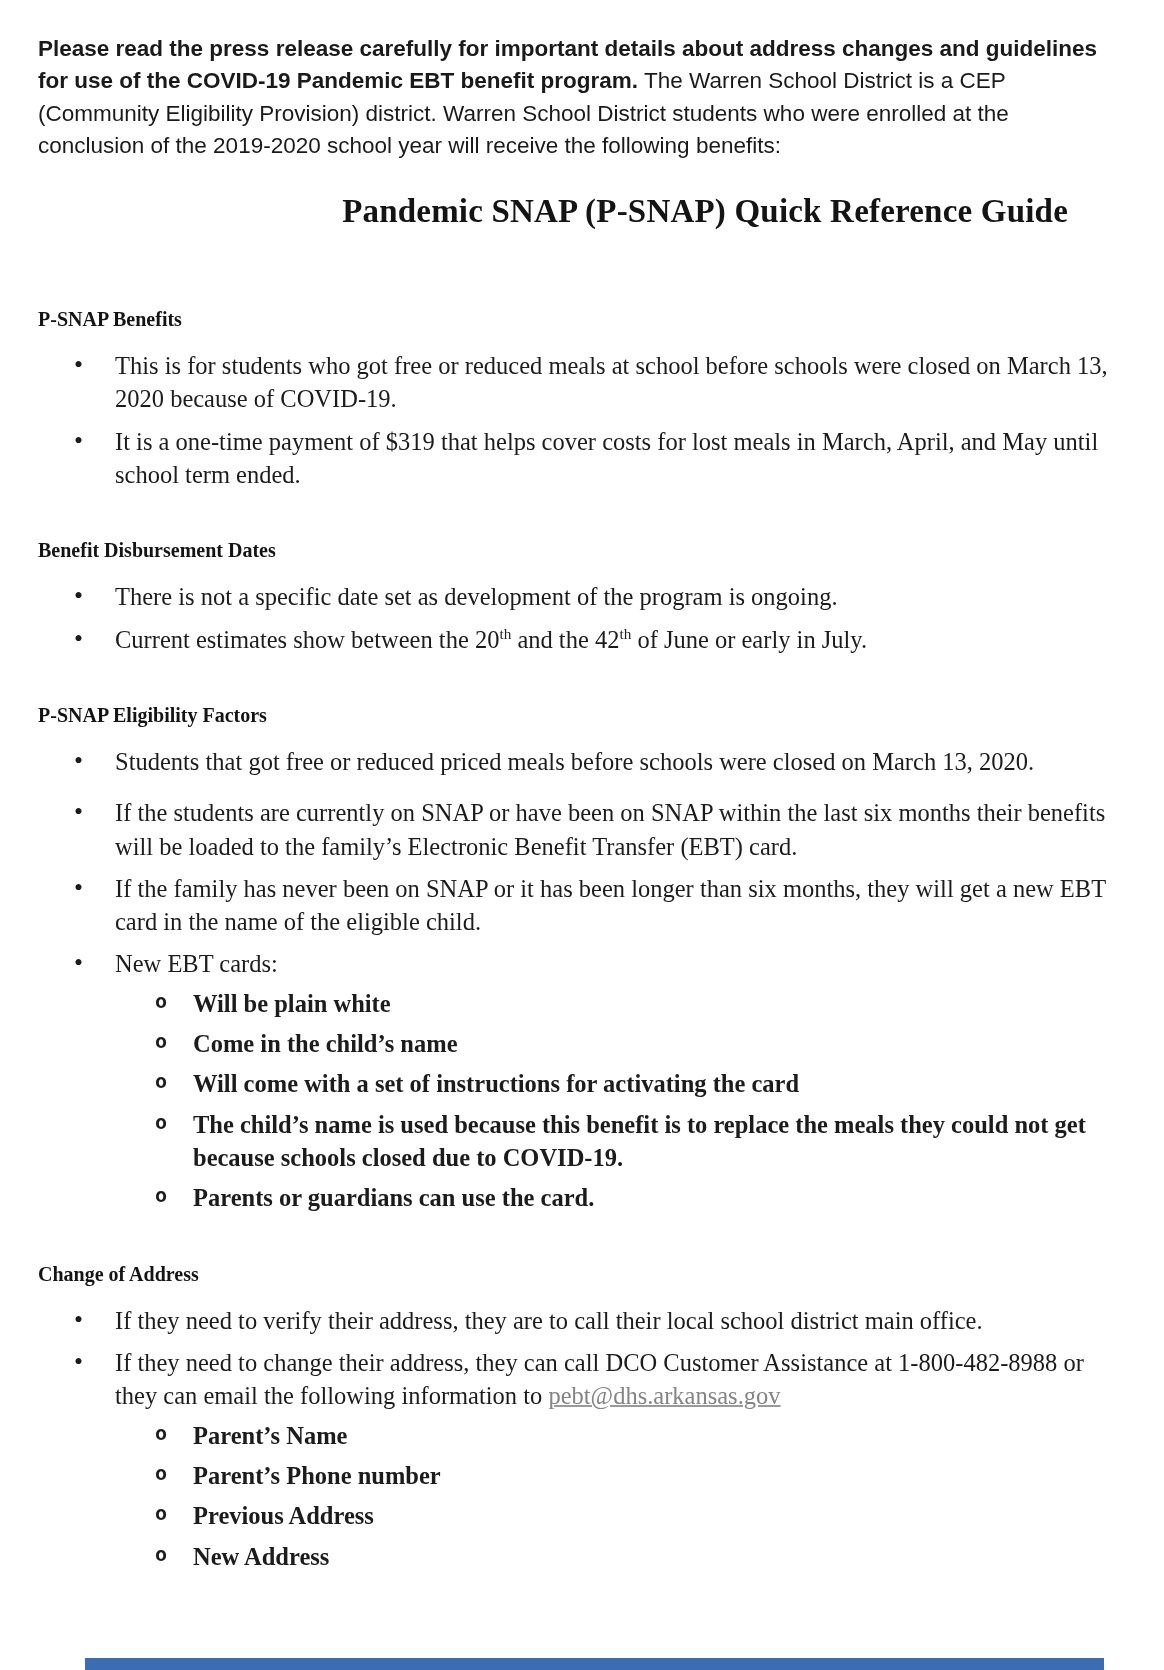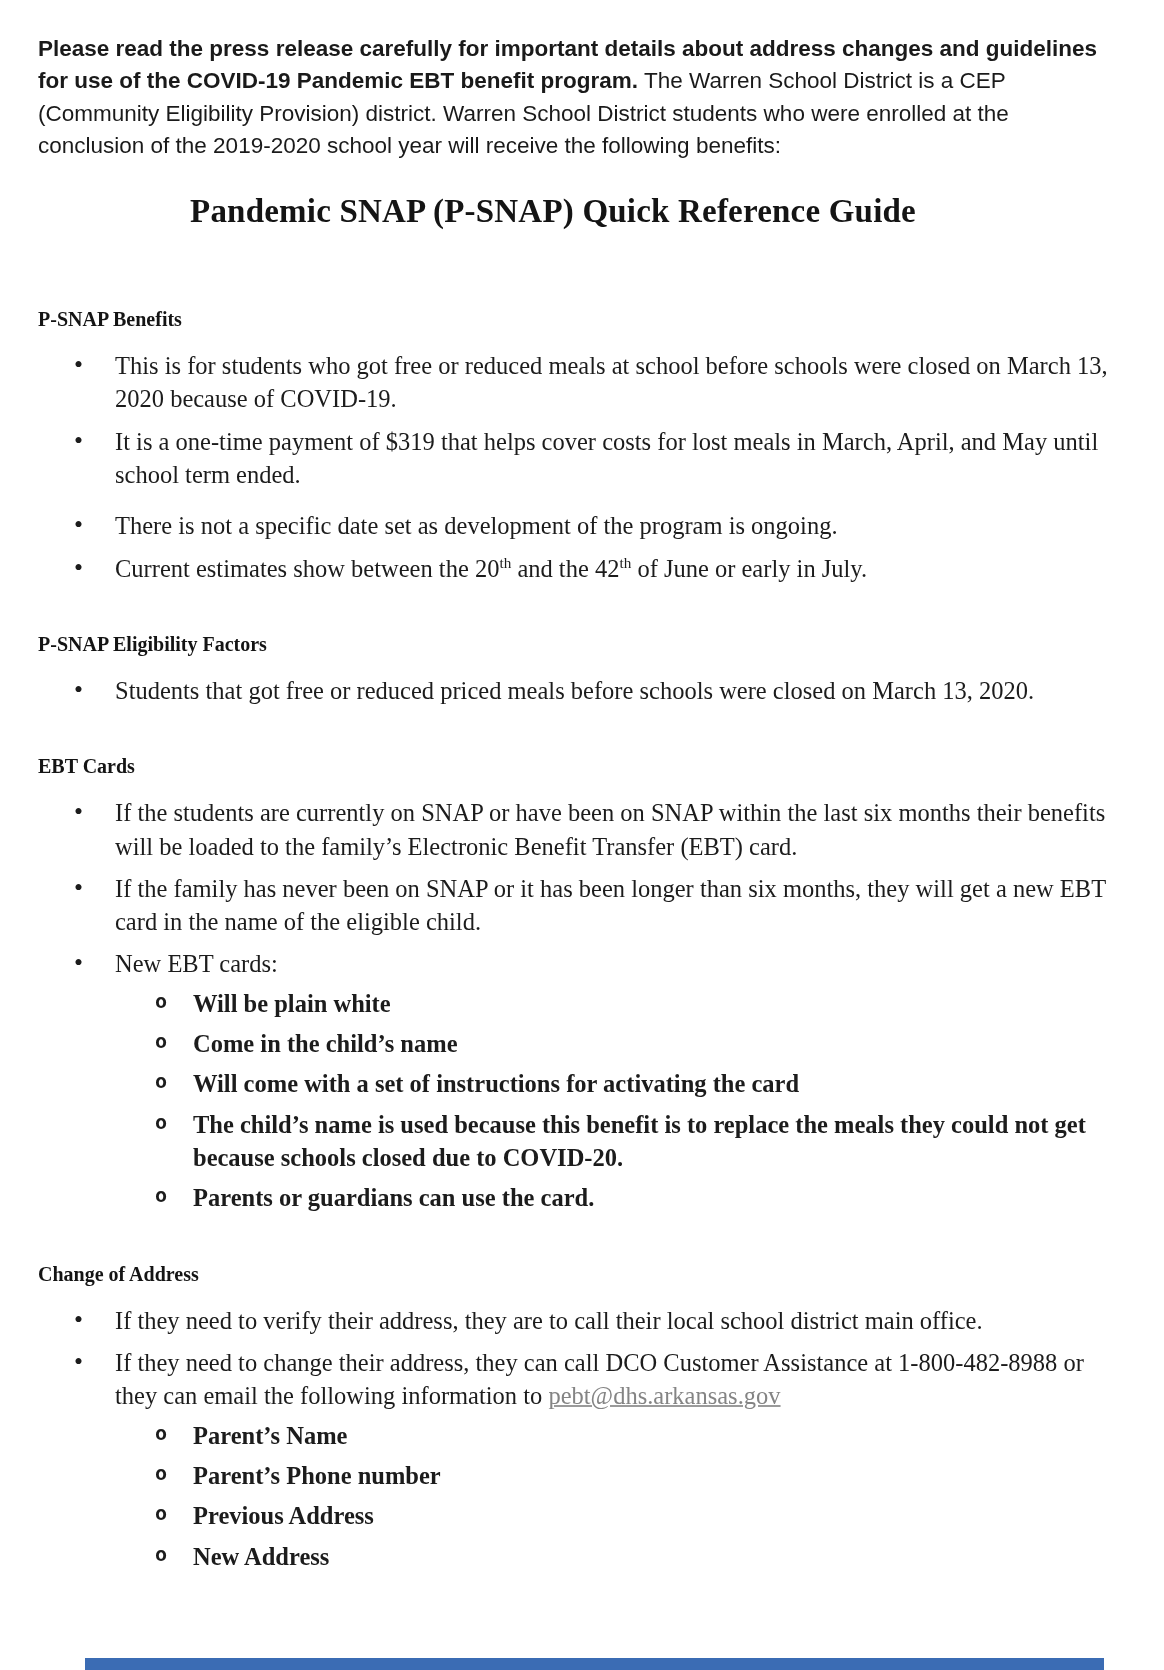--- a/index.html
+++ b/index.html
@@ -18,21 +18,21 @@
   
   .intro {
     font-family: "Liberation Sans", sans-serif;
     font-size: 22.5px;
     line-height: 1.45;
     color: #1a1a1a;
   }
   .intro .lead { font-weight: bold; }
   
   .doc-title {
-    text-align: center;
+    text-align: right;
     font-size: 33px;
     font-weight: bold;
     letter-spacing: 0.2px;
     margin: 30px 40px 0 0;
     color: #141414;
   }
   
   .section-heading {
     font-size: 20px;
     font-weight: bold;
@@ -100,41 +100,41 @@
   </p>
 
   <h1 class="doc-title">Pandemic SNAP (P-SNAP) Quick Reference Guide</h1>
 
   <h2 class="section-heading first">P-SNAP Benefits</h2>
   <ul class="l1">
     <li>This is for students who got free or reduced meals at school before schools were closed on March 13, 2020 because of COVID-19.</li>
     <li>It is a one-time payment of $319 that helps cover costs for lost meals in March, April, and May until school term ended.</li>
   </ul>
 
+  <h2 class="section-heading">Benefit Disbursement Dates</h2>
   <ul class="l1">
     <li>There is not a specific date set as development of the program is ongoing.</li>
     <li><span>Current estimates show between the 20</span><sup>th</sup><span> and the 42</span><sup>th</sup><span> of June or early in July.</span></li>
   </ul>
 
   <h2 class="section-heading">P-SNAP Eligibility Factors</h2>
   <ul class="l1">
     <li>Students that got free or reduced priced meals before schools were closed on March 13, 2020.</li>
   </ul>
 
-  <h2 class="section-heading">EBT Cards</h2>
   <ul class="l1">
     <li>If the students are currently on SNAP or have been on SNAP within the last six months their benefits will be loaded to the family’s Electronic Benefit Transfer (EBT) card.</li>
     <li>If the family has never been on SNAP or it has been longer than six months, they will get a new EBT card in the name of the eligible child.</li>
     <li>
       <span>New EBT cards:</span>
       <ul class="l2">
         <li>Will be plain white</li>
         <li>Come in the child’s name</li>
         <li>Will come with a set of instructions for activating the card</li>
-        <li>The child’s name is used because this benefit is to replace the meals they could not get because schools closed due to COVID-20.</li>
+        <li>The child’s name is used because this benefit is to replace the meals they could not get because schools closed due to COVID-19.</li>
         <li>Parents or guardians can use the card.</li>
       </ul>
     </li>
   </ul>
 
   <h2 class="section-heading">Change of Address</h2>
   <ul class="l1">
     <li>If they need to verify their address, they are to call their local school district main office.</li>
     <li>
       <span>If they need to change their address, they can call DCO Customer Assistance at 1-800-482-8988 or they can email the following information to </span><a class="email-link">pebt@dhs.arkansas.gov</a>

